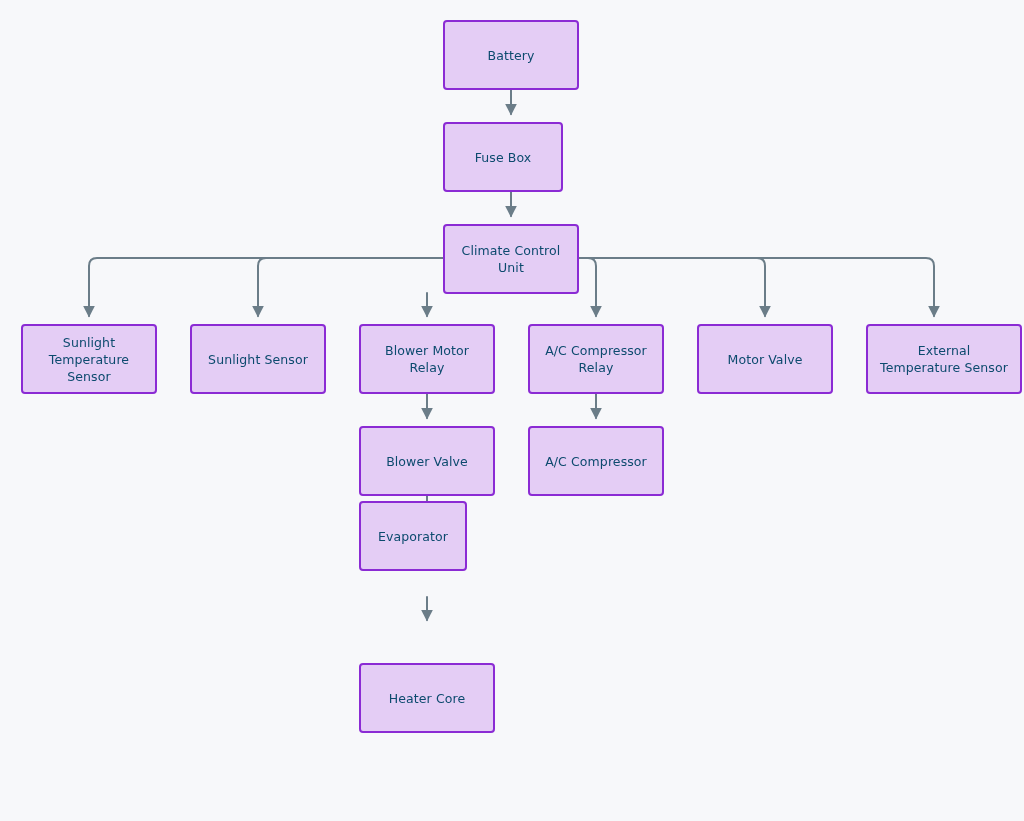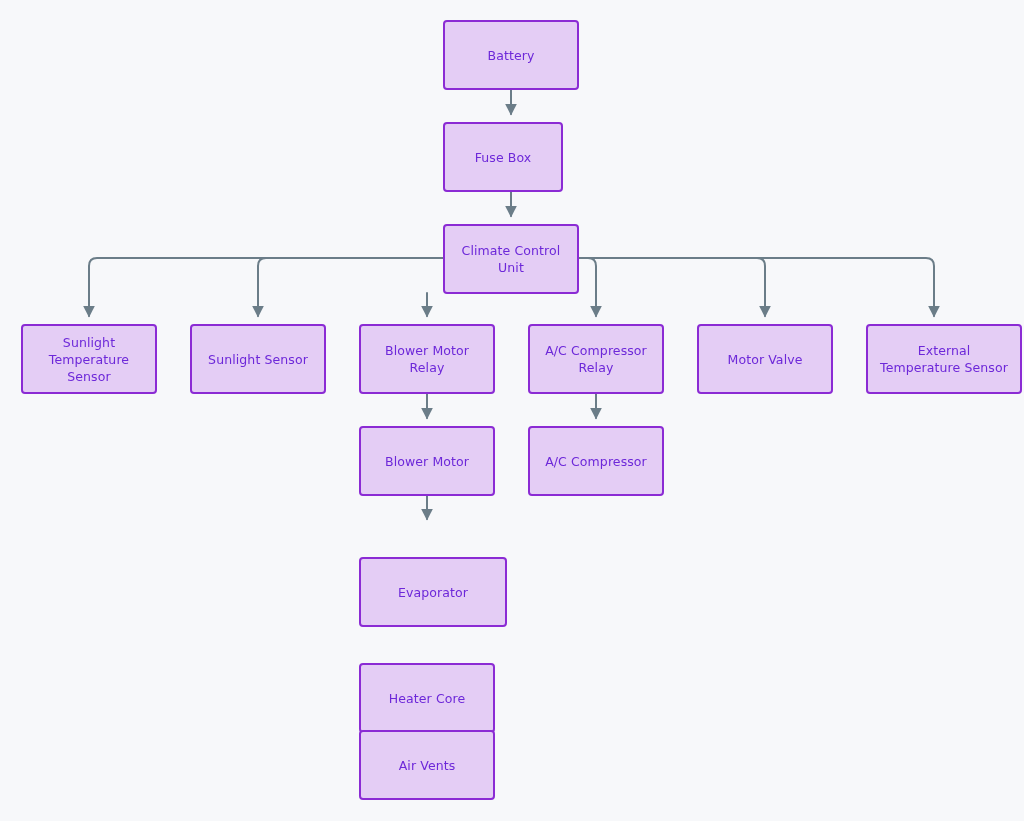--- a/index.html
+++ b/index.html
@@ -33,21 +33,21 @@
     box-sizing: border-box;
     background: #e4cdf5;
     border: 2px solid #8b2bd4;
     border-radius: 4px;
     display: flex;
     align-items: center;
     justify-content: center;
     text-align: center;
   }
   .node-label {
-    color: #6d28d9;
+    color: #0c4a6e;
     font-size: 12.5px;
     line-height: 17px;
     letter-spacing: 0.1px;
     padding: 0 6px;
     white-space: pre-line;
     font-family: "DejaVu Sans", "Liberation Sans", sans-serif;
   }
 </style>
 </head>
 <body>
@@ -123,32 +123,29 @@
   <div class="node" style="left:697px; top:324px; width:136px; height:70px;">
     <span class="node-label">Motor Valve</span>
   </div>
 
   <div class="node" style="left:866px; top:324px; width:156px; height:70px;">
     <span class="node-label">External
 Temperature Sensor</span>
   </div>
 
   <div class="node" style="left:359px; top:426px; width:136px; height:70px;">
-    <span class="node-label">Blower Motor</span>
+    <span class="node-label">Blower Valve</span>
   </div>
 
   <div class="node" style="left:528px; top:426px; width:136px; height:70px;">
     <span class="node-label">A/C Compressor</span>
   </div>
 
-  <div class="node" style="left:359px; top:557px; width:148px; height:70px;">
+  <div class="node" style="left:359px; top:501px; width:108px; height:70px;">
     <span class="node-label">Evaporator</span>
   </div>
 
   <div class="node" style="left:359px; top:628px; width:136px; height:70px;margin-top:35px;">
     <span class="node-label">Heater Core</span>
   </div>
 
-  <div class="node" style="left:359px; top:730px; width:136px; height:70px;">
-    <span class="node-label">Air Vents</span>
-  </div>
 
 </div>
 
 </body></html>

